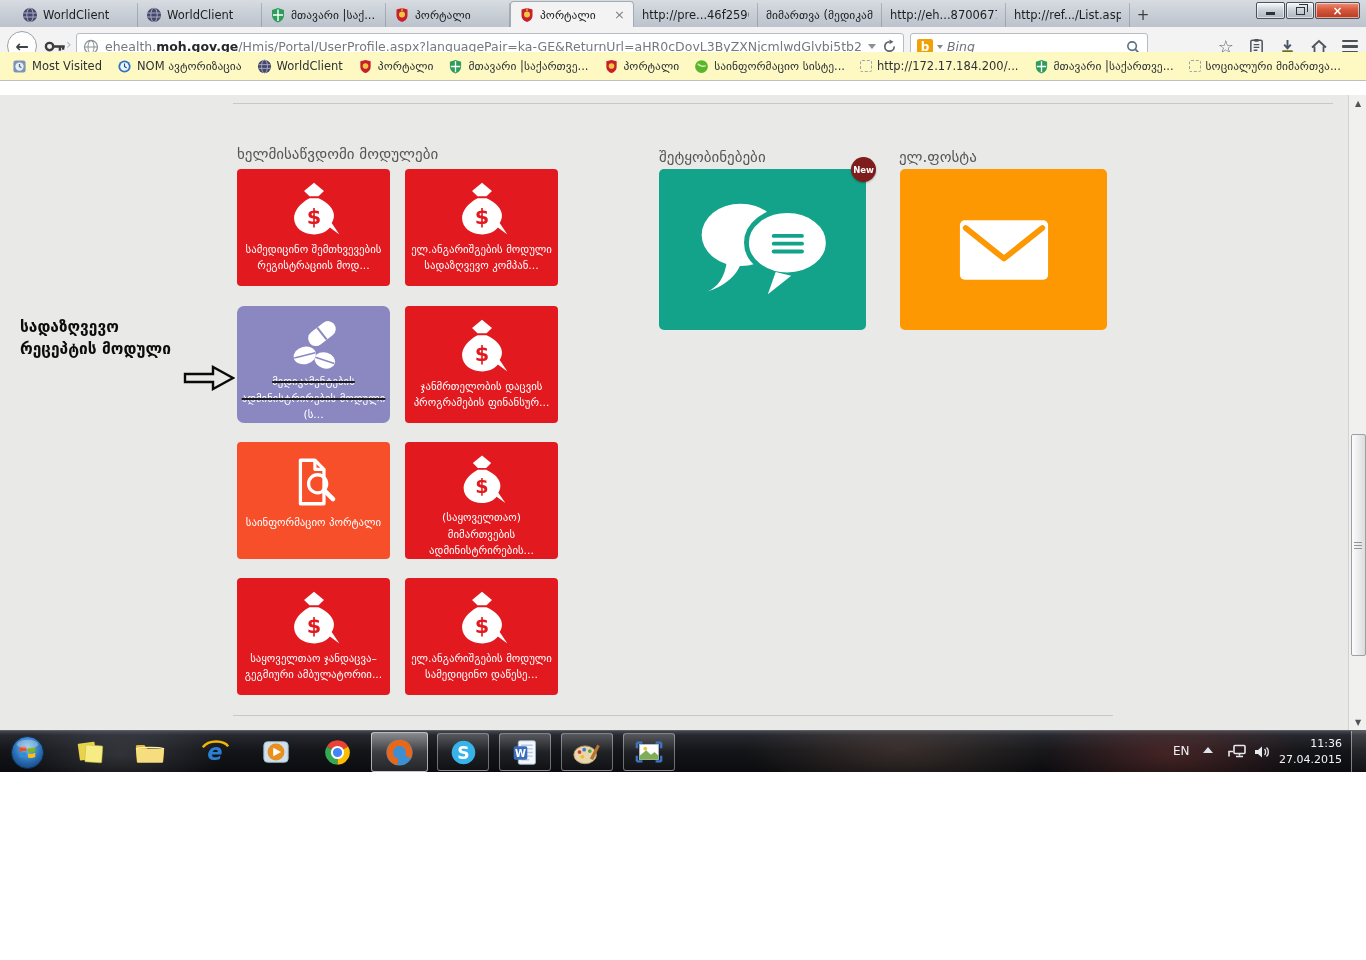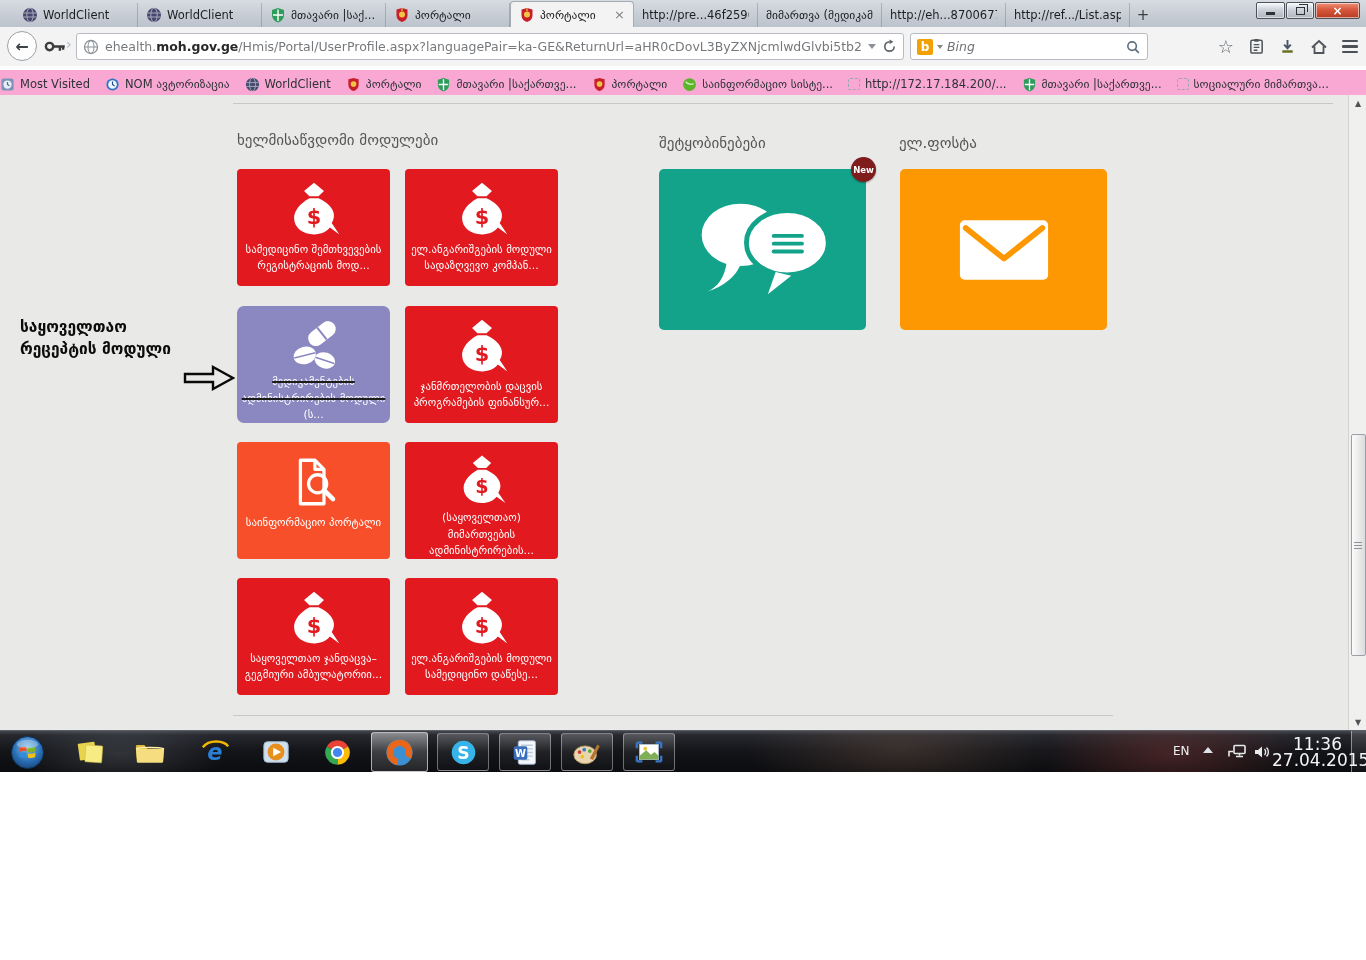--- a/index.html
+++ b/index.html
@@ -44,28 +44,28 @@
     border:1px solid #b6bcc2;border-radius:3px;display:flex;align-items:center;padding:0 6px;gap:4px;}
   .bingbox{width:16px;height:16px;border-radius:2px;background:#f2a104;color:#fff;font-weight:bold;
     font-size:12px;display:flex;align-items:center;justify-content:center;line-height:1;}
   .s-caret{width:0;height:0;border-left:3.5px solid transparent;border-right:3.5px solid transparent;border-top:4px solid #888;}
   .s-ph{flex:1;font-size:12.5px;font-style:italic;color:#6f7276;}
   .navicons{position:absolute;right:8px;top:6px;display:flex;align-items:center;gap:14px;height:27px;}
   .star{font-size:18px;color:#5c636a;line-height:1;}
   .burger{display:flex;flex-direction:column;gap:3px;}
   .burger span{width:16px;height:2.6px;background:#4c5157;border-radius:1px;}
   
-  .bmbar{position:absolute;left:0;top:70px;width:1366px;height:29px;background:#f9a8d4;
-    border-bottom:1px solid #b9c0c7;display:flex;align-items:center;padding:0 0;gap:15px;overflow:hidden;}
+  .bmbar{position:absolute;left:0;top:52px;width:1366px;height:29px;background:#fef9c3;
+    border-bottom:1px solid #b9c0c7;display:flex;align-items:center;padding:0 12px;gap:15px;overflow:hidden;}
   .bm{display:flex;align-items:center;gap:5px;font-size:11.5px;color:#2e3236;white-space:nowrap;}
   .dashed{width:12px;height:12px;border:1.5px dashed #9aa5ad;border-radius:2px;}
   
   .content{position:absolute;left:0;top:95px;width:1366px;height:635px;background:#e9e9e7;}
   .hr{position:absolute;height:1px;background:#c8c8c6;}
-  .sechead{position:absolute;font-size:15px;color:#565656;}
+  .sechead{position:absolute;font-size:15px;color:#565656;margin-top:14px;}
   .tile{position:absolute;width:153px;height:117px;border-radius:4px;display:flex;flex-direction:column;
     align-items:center;padding-top:11px;cursor:pointer;}
   .t-label{margin-top:4px;width:146px;text-align:center;font-size:10.8px;line-height:1.5;color:#fff;}
   .strike{text-decoration:line-through;text-decoration-color:#1c1c1c;text-decoration-thickness:2px;}
   .bigtile{position:absolute;width:207px;height:161px;border-radius:5px;display:flex;align-items:center;justify-content:center;}
   .badge{position:absolute;right:-10px;top:-12px;width:25px;height:25px;border-radius:50%;background:#7f1d1d;
     color:#fff;font-size:8.5px;font-weight:bold;display:flex;align-items:center;justify-content:center;
     box-shadow:0 1px 2px rgba(0,0,0,.3);}
   .annot{position:absolute;left:20px;top:222px;width:190px;font-size:15.5px;font-weight:bold;color:#0c0c0c;line-height:1.4;}
   
@@ -85,21 +85,21 @@
     border-top:1px solid #5a5e66;}
   .tb-ic{position:absolute;top:3px;width:40px;height:36px;display:flex;align-items:center;justify-content:center;}
   .tb-btn{position:absolute;top:2px;width:52px;height:38px;border:1px solid rgba(255,255,255,.38);border-radius:3px;
     background:linear-gradient(180deg,rgba(255,255,255,.22),rgba(255,255,255,.06) 50%,rgba(255,255,255,.02));
     display:flex;align-items:center;justify-content:center;}
   .tb-btn.hot{background:linear-gradient(180deg,rgba(255,255,255,.45),rgba(255,255,255,.18) 50%,rgba(255,255,255,.10));
     border-color:rgba(255,255,255,.6);}
   .tray{position:absolute;top:0;height:42px;color:#eef1f4;}
   .tray-en{left:1173px;font-size:12px;top:13px;position:absolute;}
   .tray-up{left:1203px;top:16px;position:absolute;width:0;height:0;border-left:5px solid transparent;border-right:5px solid transparent;border-bottom:6px solid #dfe3e7;}
-  .clock{position:absolute;left:1272px;top:5px;width:70px;text-align:right;font-size:17px;line-height:16px;color:#f2f5f7;}
+  .clock{position:absolute;left:1272px;top:5px;width:70px;text-align:right;font-size:11px;line-height:16px;color:#f2f5f7;}
   .showdesk{position:absolute;left:1351px;top:0;width:15px;height:42px;border-left:1px solid rgba(255,255,255,.45);
     background:linear-gradient(180deg,rgba(255,255,255,.12),rgba(255,255,255,.02));}
   .belowbar{position:absolute;left:0;top:772px;width:1366px;height:188px;background:#ffffff;}
   svg{display:block;}
   .dollar{fill:var(--tile-bg,#e2191f);font-family:"DejaVu Sans",sans-serif;}
 </style>
 </head>
 <body>
 
 <div class="screen">
@@ -295,21 +295,21 @@
   </div>
 
   <div class="content">
     <div class="hr" style="left:233px;top:8px;width:1100px;"></div>
 
     <div class="sechead" style="left:237px;top:36px;">ხელმისაწვდომი მოდულები</div>
     <div class="sechead" style="left:659px;top:39px;">შეტყობინებები</div>
     <div class="sechead" style="left:899px;top:39px;">ელ.ფოსტა</div>
 
     <div class="annot">
-      <div>საყოველთაო</div>
+      <div>სადაზღვევო</div>
       <div>რეცეპტის მოდული</div>
     </div>
     <svg style="position:absolute;left:183px;top:270px;" width="52" height="26" viewBox="0 0 52 26">
       <polygon points="2,9 30,9 30,2 50,13 30,24 30,17 2,17" fill="#e9e9e7" stroke="#0a0a0a" stroke-width="2.4"></polygon>
     </svg>
 
     <div class="tile" style="left: 237px; top: 74px; background: rgb(226, 25, 31); --tile-bg: #e2191f;">
       <svg width="58" height="58" viewBox="0 0 64 64">
           <path d="M32 3 L21 12 L27 18 H37 L43 12 Z" fill="#fff"></path>
           <path d="M27 20 C16 26 10 34 10 42 C10 53 20 60 32 60 C40 60 46 57 49.5 52.5 L60 60 L51.5 47.5 C53.5 44.5 54 41.5 54 39 C54 32 48 25 37 20 Z" fill="#fff"></path>

